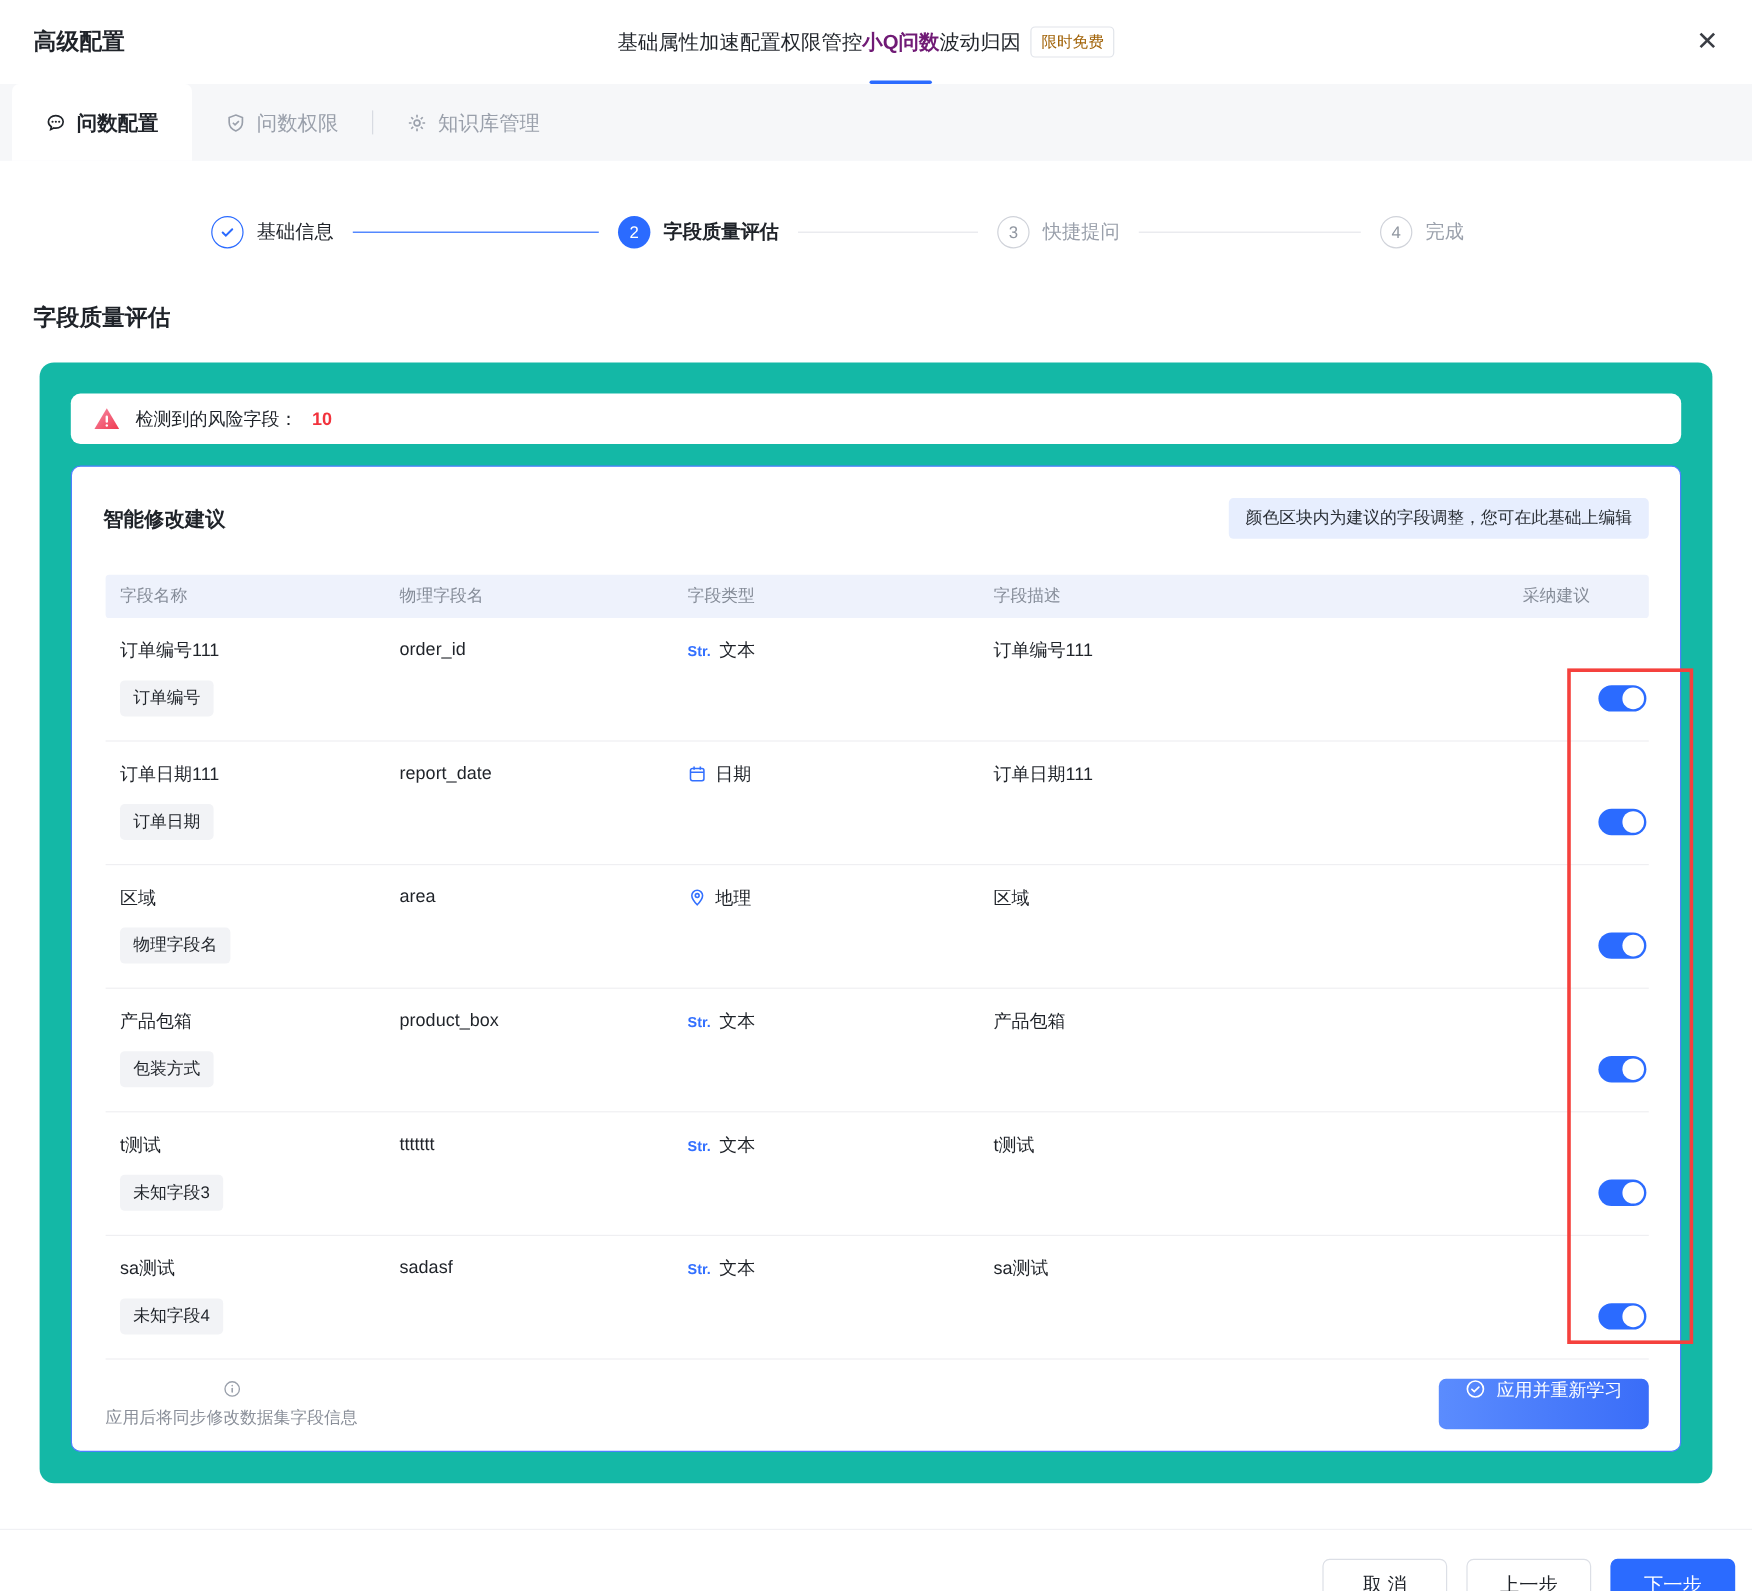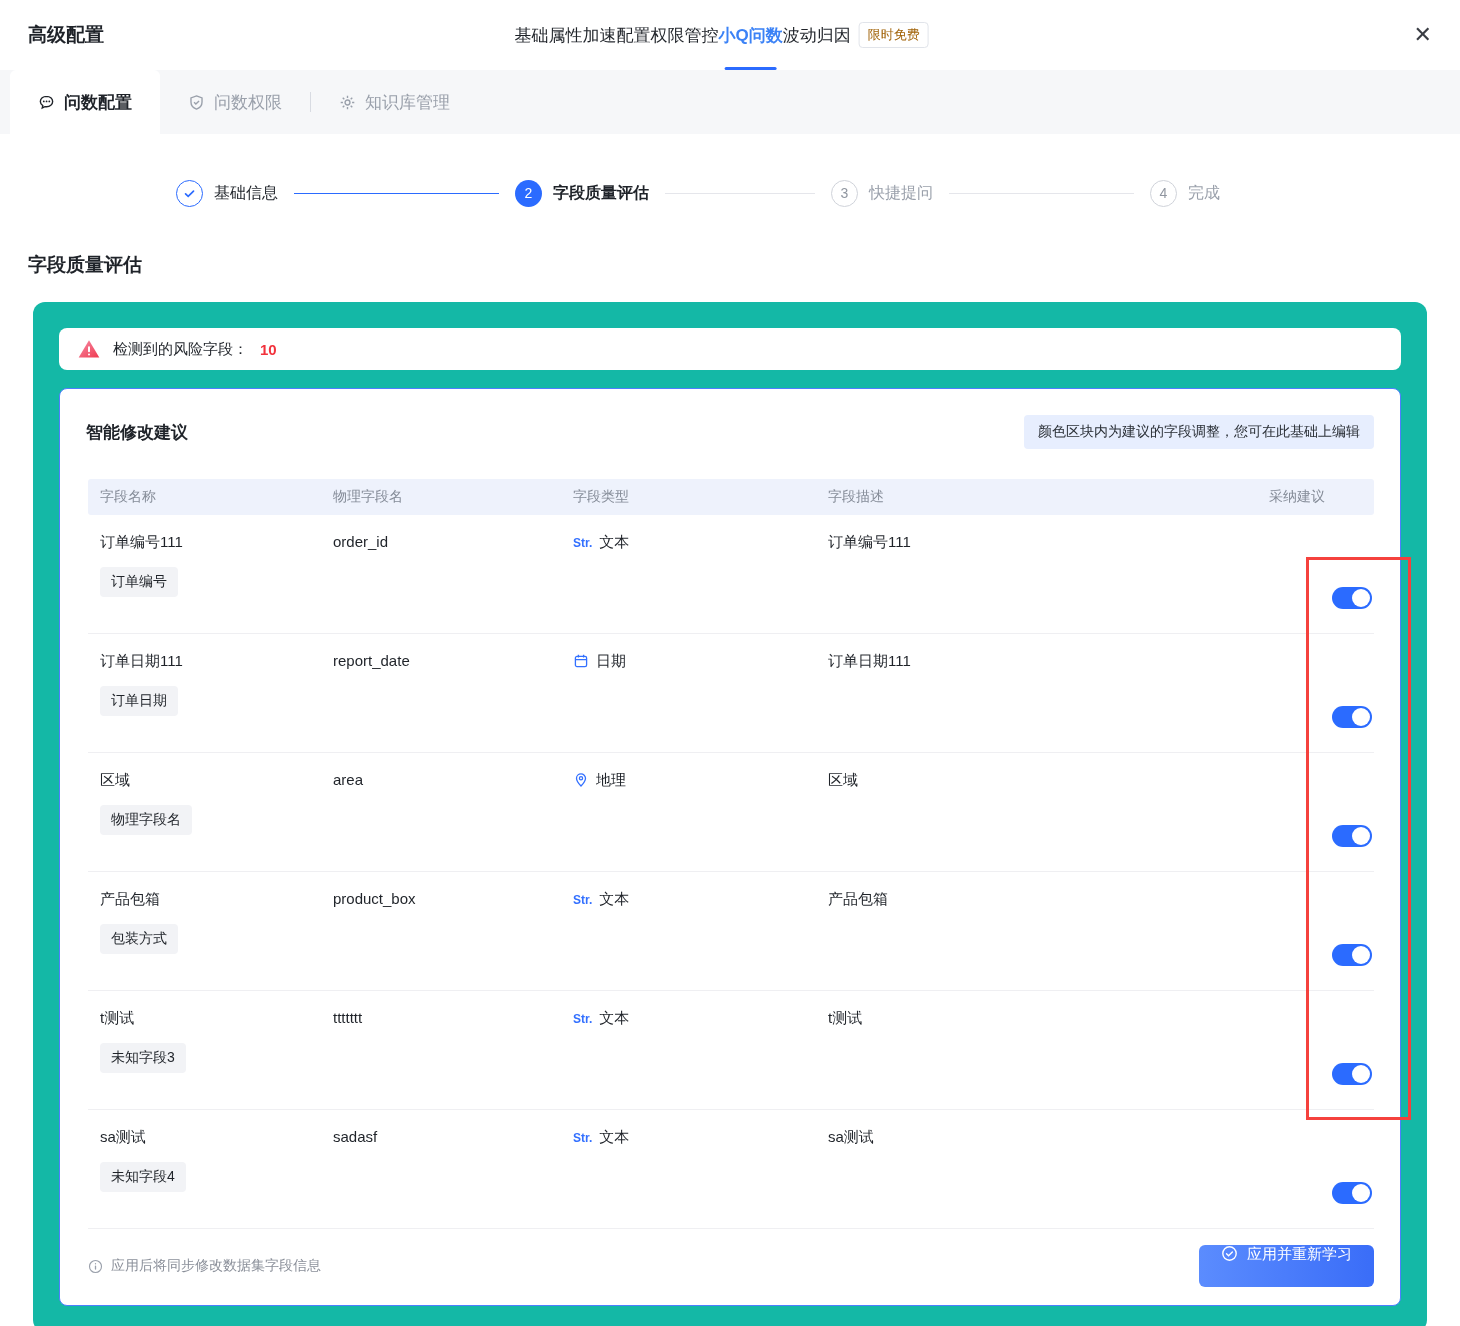--- a/index.html
+++ b/index.html
@@ -9,21 +9,21 @@
     font-family:"Liberation Sans","DejaVu Sans",sans-serif;
     color:#1f2329;
     position:relative;
     overflow:hidden;
   }
   
   .topbar { display:flex; align-items:center; height:70px; padding:0 28px; position:relative; background:#fff; }
   .topbar-title { font-size:19px; font-weight:bold; }
   .top-tabs { position:absolute; left:50%; transform:translateX(-52%); display:flex; height:100%; }
   .top-tab { font-size:17px; color:#1f2329; display:flex; align-items:center; height:100%; position:relative; cursor:pointer; white-space:nowrap; }
-  .top-tab.active { color:#3b82f6; font-weight:bold; }
+  .top-tab.active { color:#701a75; font-weight:bold; }
   .top-tab.active::after { content:""; position:absolute; bottom:0; left:50%; transform:translateX(-50%); width:52px; height:3px; background:#2b6bff; border-radius:2px; }
   .badge { margin-left:8px; font-size:13px; color:#a16207; border:1px solid #e1e4ea; border-radius:4px; padding:3px 8px; font-weight:normal; background:#fff; }
   .close-btn { margin-left:auto; font-size:22px; color:#3a3d44; cursor:pointer; line-height:1; }
 
   
   .subtab-strip { height:64px; background:#f6f7f9; display:flex; align-items:stretch; padding-left:10px; }
   .subtab { display:flex; align-items:center; gap:9px; padding:0 28px; font-size:17px; color:#9aa0ab; cursor:pointer; }
   .subtab.active { background:#fff; color:#1f2329; font-weight:bold; border-radius:6px 6px 0 0; }
   .subtab .icn { display:flex; align-items:center; }
   .subtab-divider { width:1px; height:20px; background:#d8dbe2; align-self:center; }
@@ -56,34 +56,34 @@
   .panel-hint { background:#e7eefe; color:#2a2f36; font-size:14px; padding:8px 14px; border-radius:4px; }
 
   
   .table { margin:0 26px 0 28px; }
   .thead { display:flex; background:#eef2fc; height:36px; align-items:center; font-size:14px; color:#858c98; border-radius:3px; }
   .col-name { width:245px; padding-left:12px; }
   .col-phys { width:240px; }
   .col-type { width:255px; }
   .col-desc { flex:1; }
   .col-adopt { width:150px; text-align:center; padding-right:4px; }
-  .row { display:flex; border-bottom:1px solid #efeff2; height:119px; padding-top:18px; font-size:15px; }
+  .row { display:flex; border-bottom:1px solid #efeff2; height:103px; padding-top:18px; font-size:15px; }
   .fname { font-size:15px; color:#1f2329; }
   .tag { display:inline-block; margin-top:15px; background:#f2f3f6; border-radius:4px; padding:6px 11px; font-size:14px; color:#1f2329; cursor:pointer; }
   .cell-type-inner { display:flex; align-items:flex-start; gap:7px; }
   .type-icon-str { color:#3370ff; font-size:12px; margin-top:3px; font-weight:bold; }
   .type-svg { color:#3370ff; margin-top:1px; display:inline-flex; }
   .col-adopt-cell { width:150px; display:flex; justify-content:flex-end; align-items:flex-end; padding:0 2px 24px 0; }
   .toggle { width:40px; height:22px; border-radius:11px; background:#2b6bff; position:relative; cursor:pointer; flex:none; }
   .toggle::after { content:""; position:absolute; right:2px; top:2px; width:18px; height:18px; border-radius:50%; background:#fff; }
 
   .red-box { position:absolute; left:1246px; top:168px; width:105px; height:563px; border:3px solid #f5413d; pointer-events:none; }
 
   .panel-foot { display:flex; justify-content:space-between; align-items:center; padding:16px 26px 12px 28px; }
-  .foot-note { display:flex; align-items:center; gap:8px; color:#8a8f99; font-size:14px; }
+  .foot-note { display:flex; align-items:center; gap:8px; color:#8a8f99; font-size:14px;flex-direction:column; }
   .apply-btn { background:linear-gradient(90deg,#5b8cfe,#3a6df8); color:#fff; font-size:15px; padding:0 22px; height:42px; border-radius:6px; display:flex; align-items:flex-start; gap:9px; border:none; cursor:pointer; font-family:inherit; }
 
   
   .modal-footer { display:flex; justify-content:flex-end; gap:16px; padding:24px 14px 0 0; border-top:1px solid #f0f1f4; margin-top:38px; }
   .btn { height:44px; min-width:104px; border-radius:6px; border:1px solid #dcdfe6; background:#fff; font-size:16px; color:#1f2329; padding:0 26px; cursor:pointer; font-family:inherit; }
   .btn.primary { background:#2b6bff; border-color:#2b6bff; color:#fff; }
 </style>
 </head>
 <body>
 

